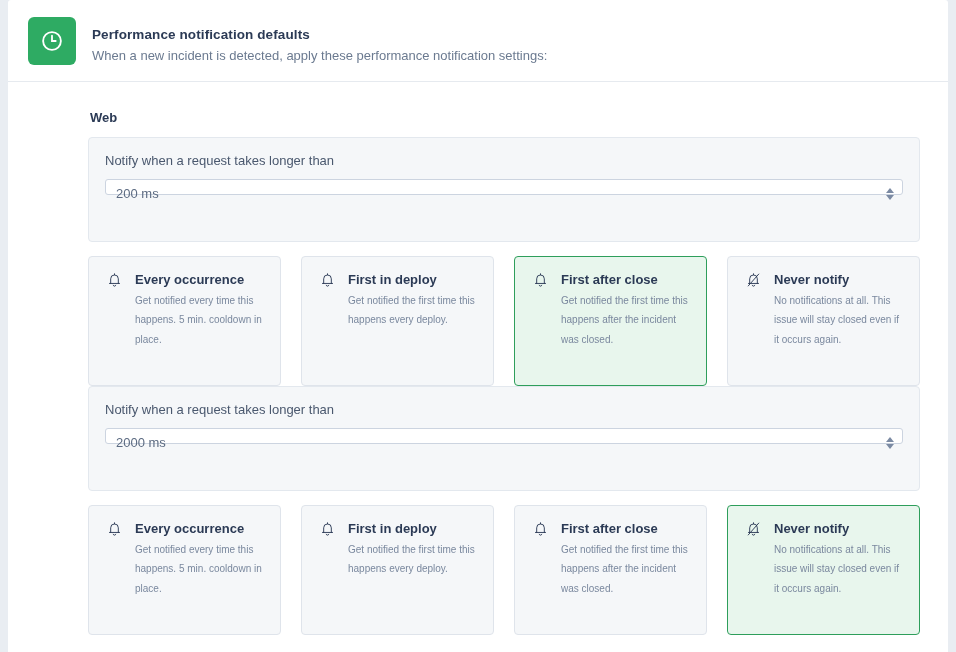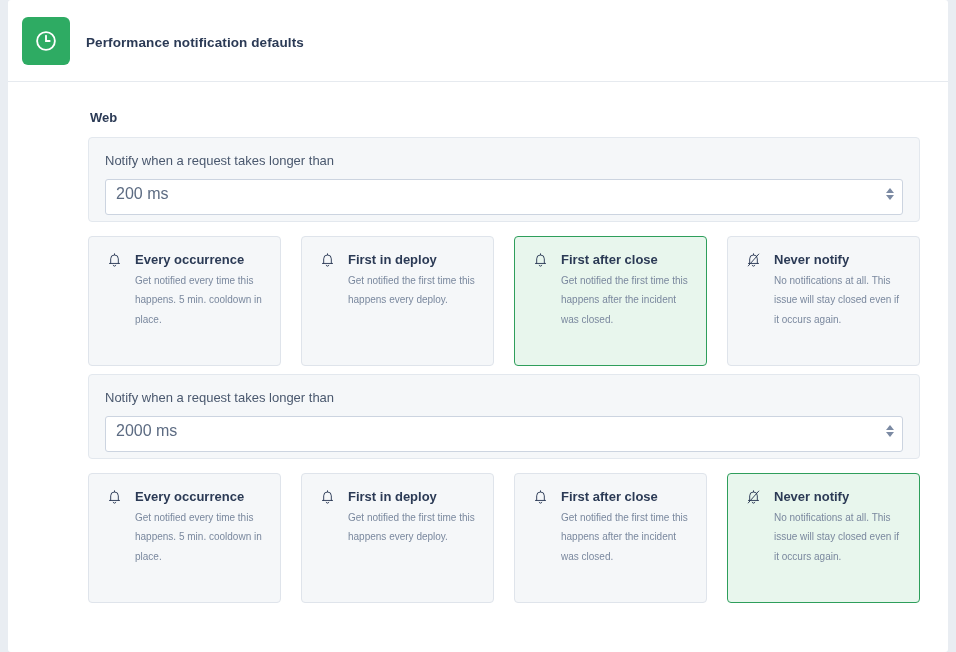--- a/index.html
+++ b/index.html
@@ -23,22 +23,22 @@
     top: 0;
     width: 940px;
     min-height: 652px;
     background: #ffffff;
     border-radius: 3px;
   }
 
   
   .panel-header {
     display: flex;
-    align-items: center;
-    padding: 17px 20px 16px 14px;
+    align-items: flex-end;
+    padding: 17px 20px 16px 20px;
     border-bottom: 1px solid #e6eaef;
   }
   .header-icon {
     width: 48px;
     height: 48px;
     border-radius: 6px;
     background: #2eab63;
     flex: 0 0 48px;
     display: flex;
     align-items: center;
@@ -60,54 +60,54 @@
     color: #6b7a90;
     line-height: 19px;
     margin-top: 2px;
   }
 
   
   .panel-body {
     padding: 18px 28px 30px 80px;
   }
 
-  .group { margin-bottom: 8px; }
+  .group { }
 
   .group-label {
     font-size: 13px;
     font-weight: bold;
     color: #2b3a55;
     margin: 10px 0 12px 2px;
   }
 
   .threshold-box {
     background: #f5f7f9;
     border: 1px solid #e3e8ee;
     border-radius: 4px;
-    padding: 14px 16px 12px 16px;
+    padding: 14px 16px 32px 16px;
   }
   .threshold-label {
     font-size: 13px;
     color: #4a586e;
     margin-bottom: 10px;
     line-height: 17px;
   }
   .select-wrap {
     position: relative;
     height: 30px;
   }
   .select-box {
     width: 100%;
-    height: 36px;
+    height: 16px;
     background: #ffffff;
     border: 1px solid #ccd4e0;
     border-radius: 3px;
     padding: 0 26px 0 10px;
     font-family: "Liberation Sans", sans-serif;
-    font-size: 16px;
+    font-size: 13px;
     color: #5c6b82;
     line-height: 28px;
     display: block;
     -webkit-appearance: none;
     appearance: none;
   }
   .select-spinner {
     position: absolute;
     right: 8px;
     top: 50%;
@@ -176,20 +176,21 @@
 
   <div class="panel-header">
     <div class="header-icon">
       <svg width="26" height="26" viewBox="0 0 24 24" fill="none" stroke="#ffffff" stroke-width="1.7" stroke-linecap="round">
         <circle cx="12" cy="12" r="8.2"></circle>
         <path d="M12 7.1 L12 12 L15.4 12"></path>
       </svg>
     </div>
     <div class="header-text">
       <div class="header-title">Performance notification defaults</div>
+      <div class="header-sub">When a new incident is detected, apply these performance notification settings:</div>
     </div>
   </div>
 
   <div class="panel-body">
   <div class="group">
     <div class="group-label">Web</div>
     <div class="threshold-box">
       <div class="threshold-label">Notify when a request takes longer than</div>
       <div class="select-wrap">
         <div class="select-box">200 ms</div>

